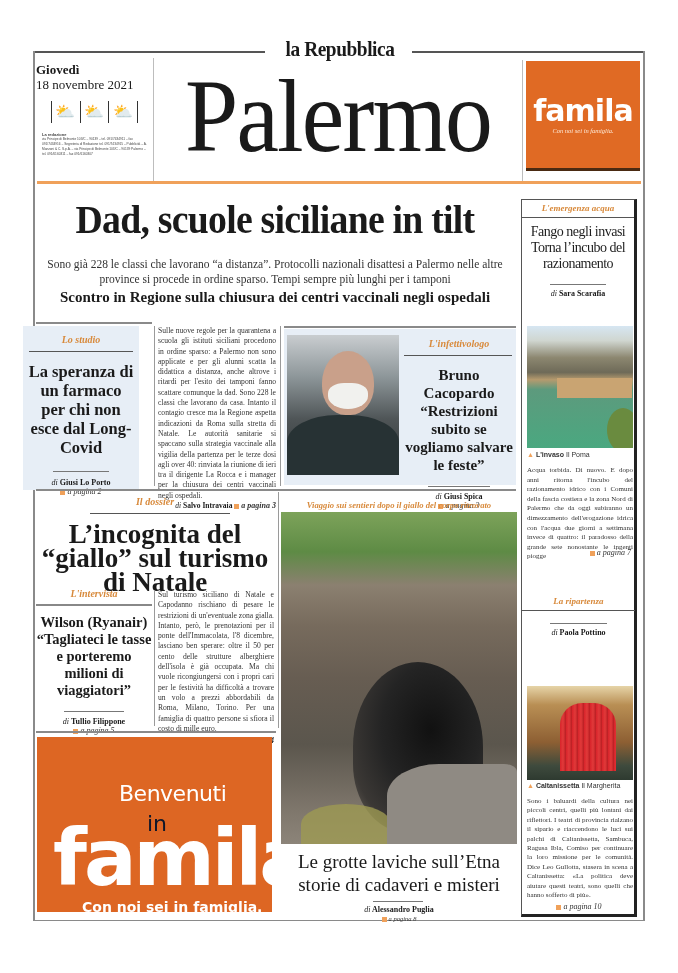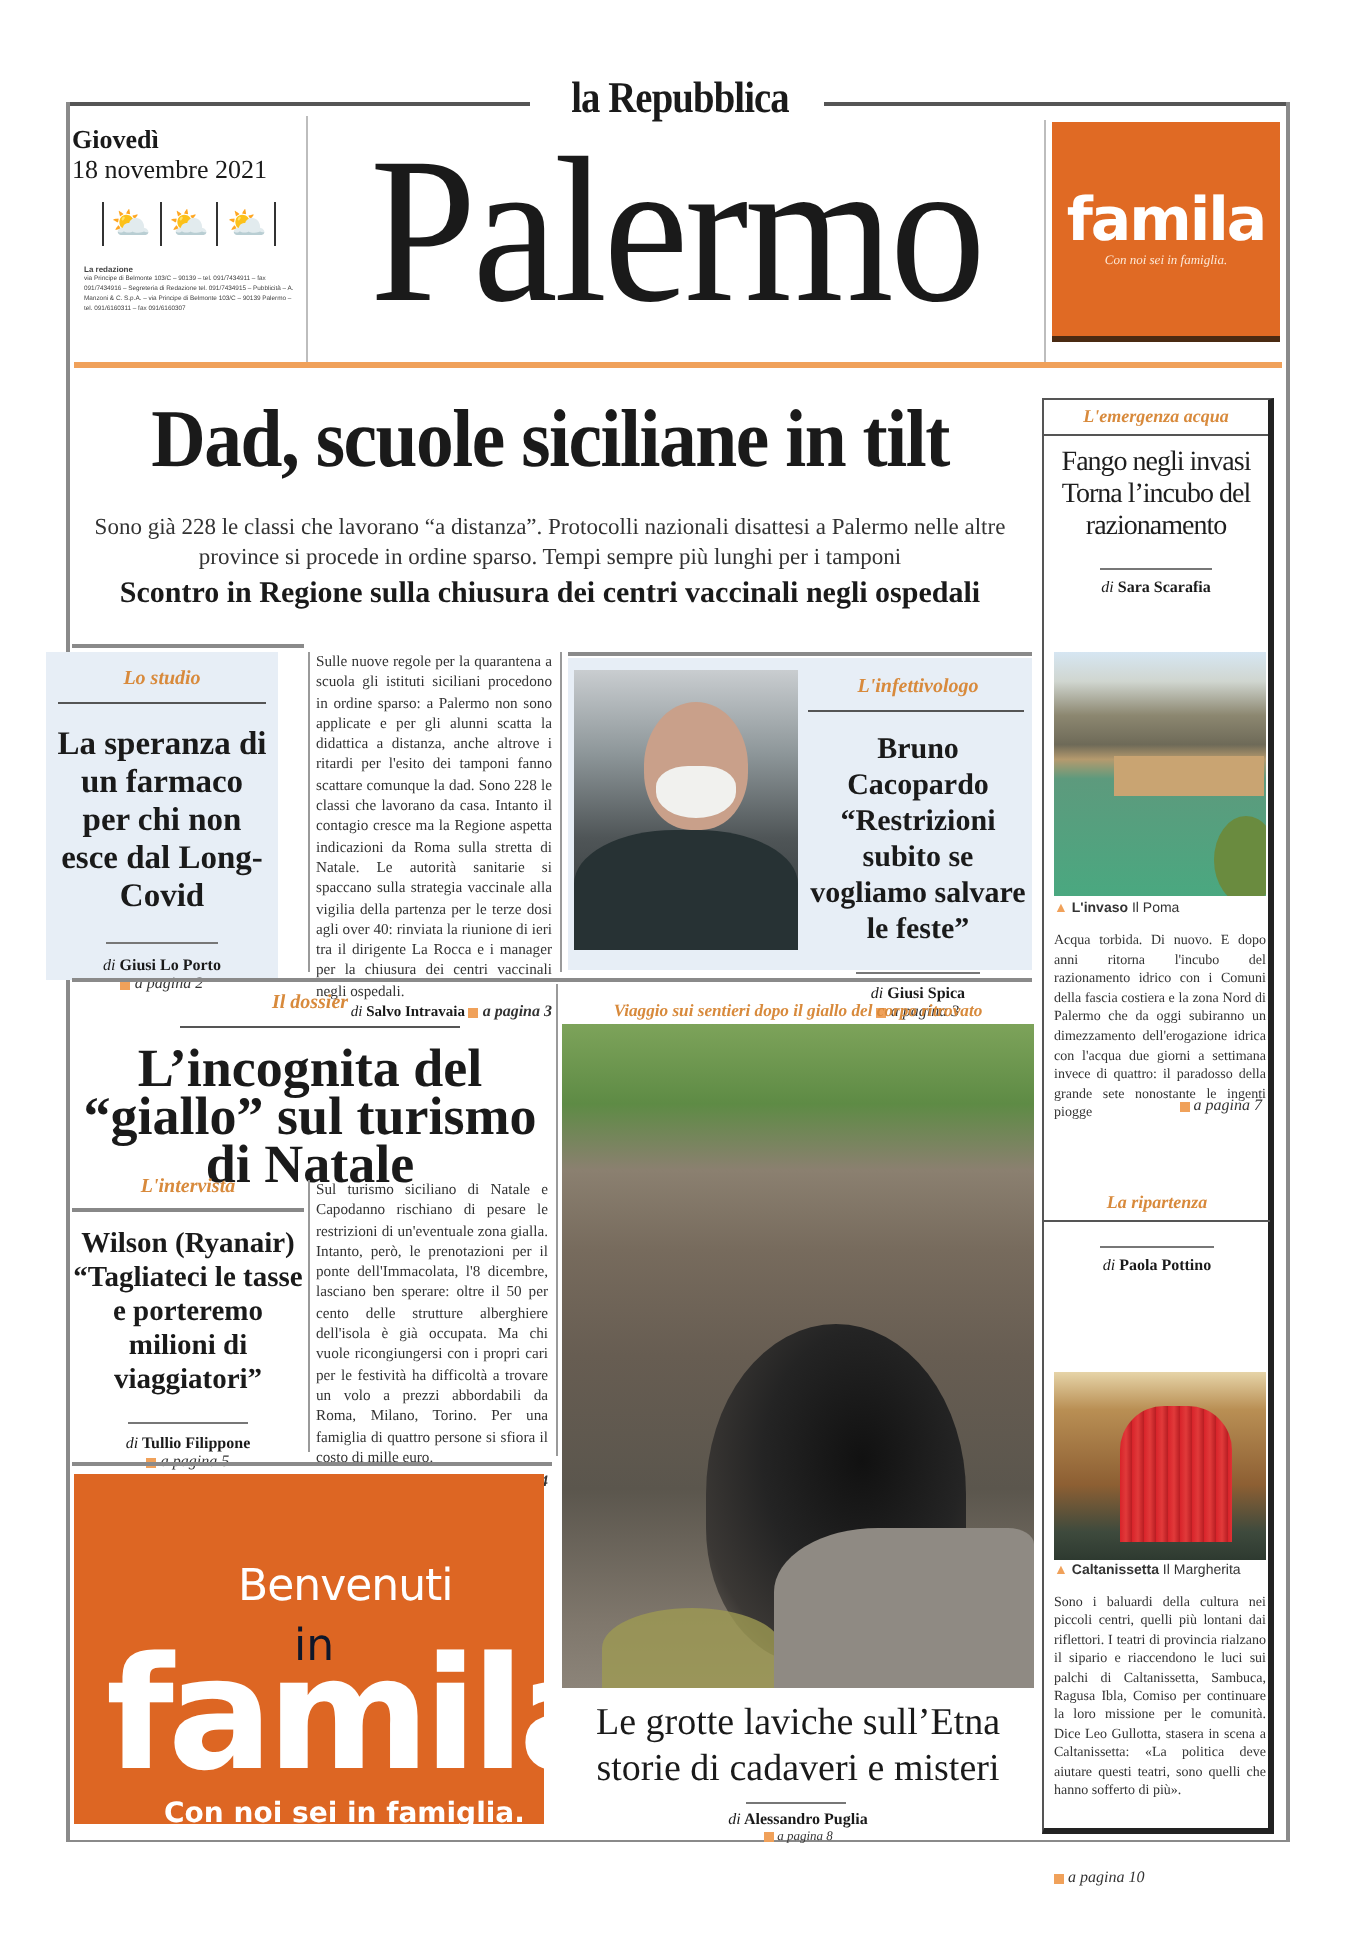--- a/index.html
+++ b/index.html
@@ -235,14 +235,14 @@
     <div class="kicker" style="font-size:9px;">La ripartenza</div>
     <div class="kicker-line" style="margin:4px 0 6px 0;"></div>
     <div class="kicker-line" style="margin:12px 28px 4px 28px; background:#777;"></div>
     <div class="byline"><i>di</i> <span>Paola Pottino</span></div>
   </div>
   <div class="photo-theatre" style="left:5px; top:486px; width:106px; height:94px;">
     <div class="curtain"></div>
   </div>
   <div class="abs rc-caption" style="top:582px; left:1px;"><span class="tri">▲</span> <b>Caltanissetta</b> <span>Il Margherita</span></div>
   <div class="abs bodytext" style="left:5px; top:597px; width:106px; font-size:7px; line-height:9.4px;">Sono i baluardi della cultura nei piccoli centri, quelli più lontani dai riflettori. I teatri di provincia rialzano il sipario e riaccendono le luci sui palchi di Caltanissetta, Sambuca, Ragusa Ibla, Comiso per continuare la loro missione per le comunità. Dice Leo Gullotta, stasera in scena a Caltanissetta: «La politica deve aiutare questi teatri, sono quelli che hanno sofferto di più».</div>
-  <div class="abs pageref" style="left:5px; top:702px; width:104px; text-align:left;margin-top:32px;"><span class="dot"></span><span>a pagina 10</span></div>
+  <div class="abs pageref" style="left:5px; top:702px; width:104px; text-align:center;"><span class="dot"></span><span>a pagina 10</span></div>
 </div>
 
 </body></html>

